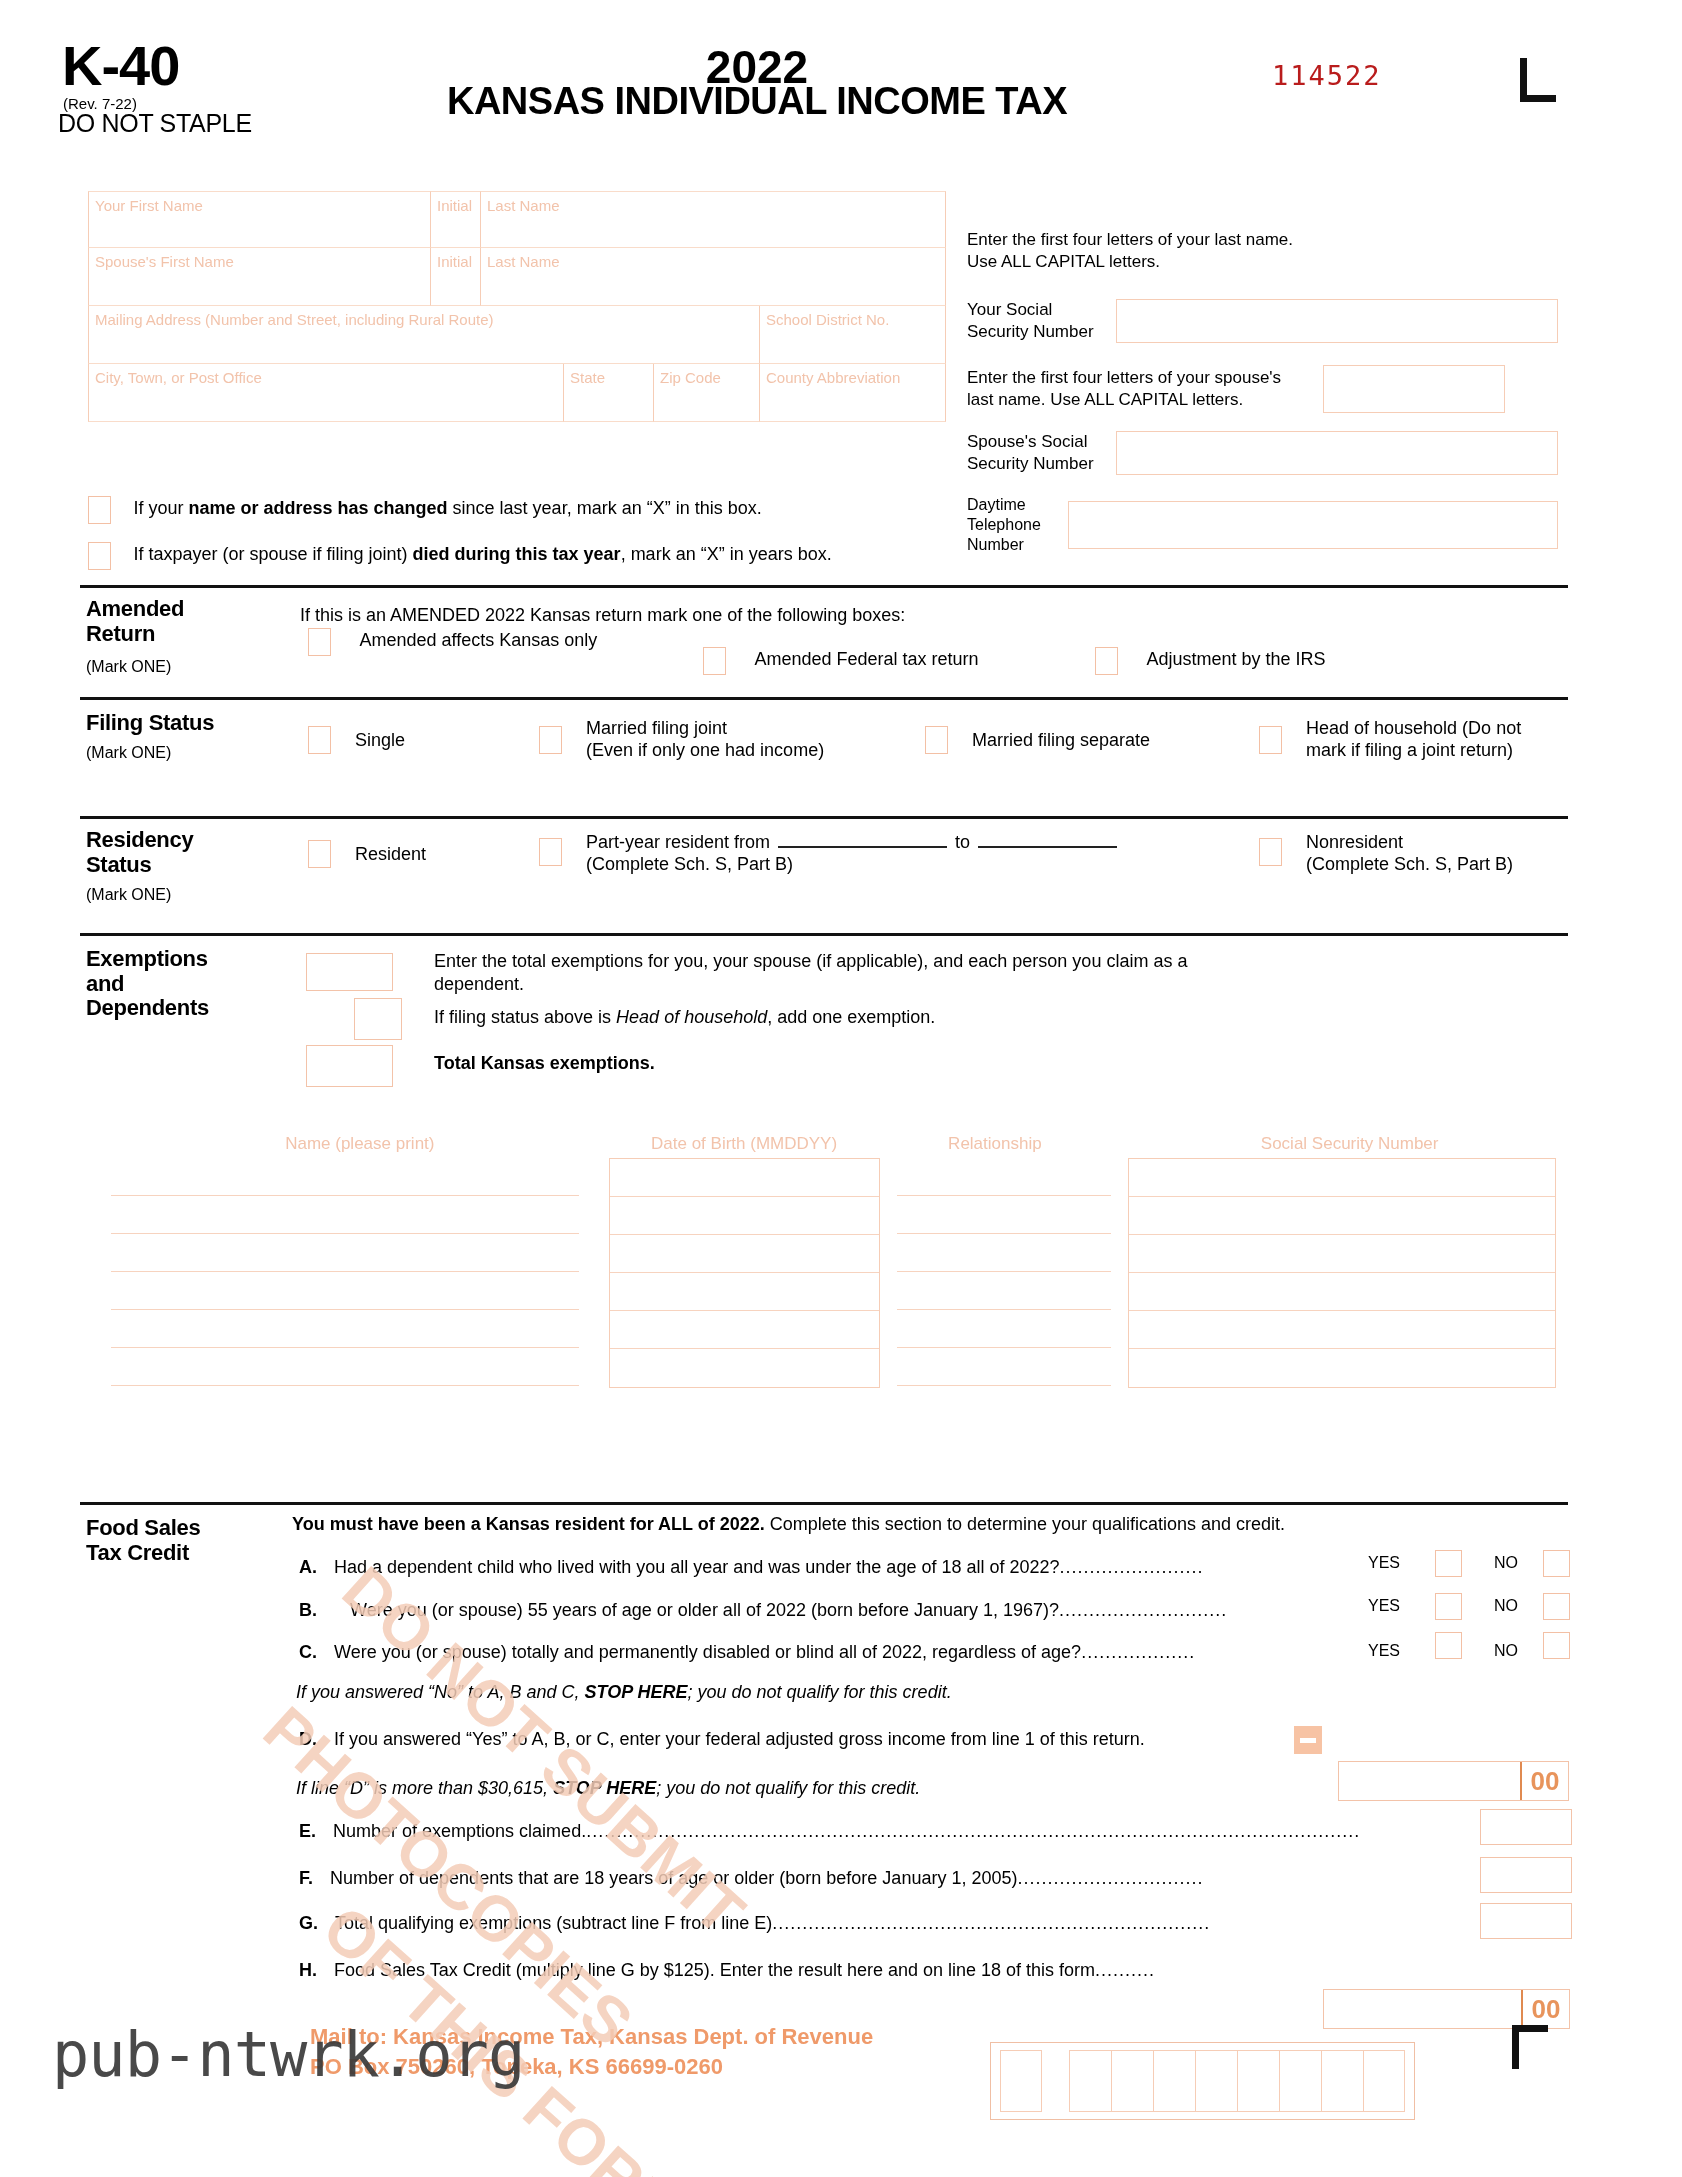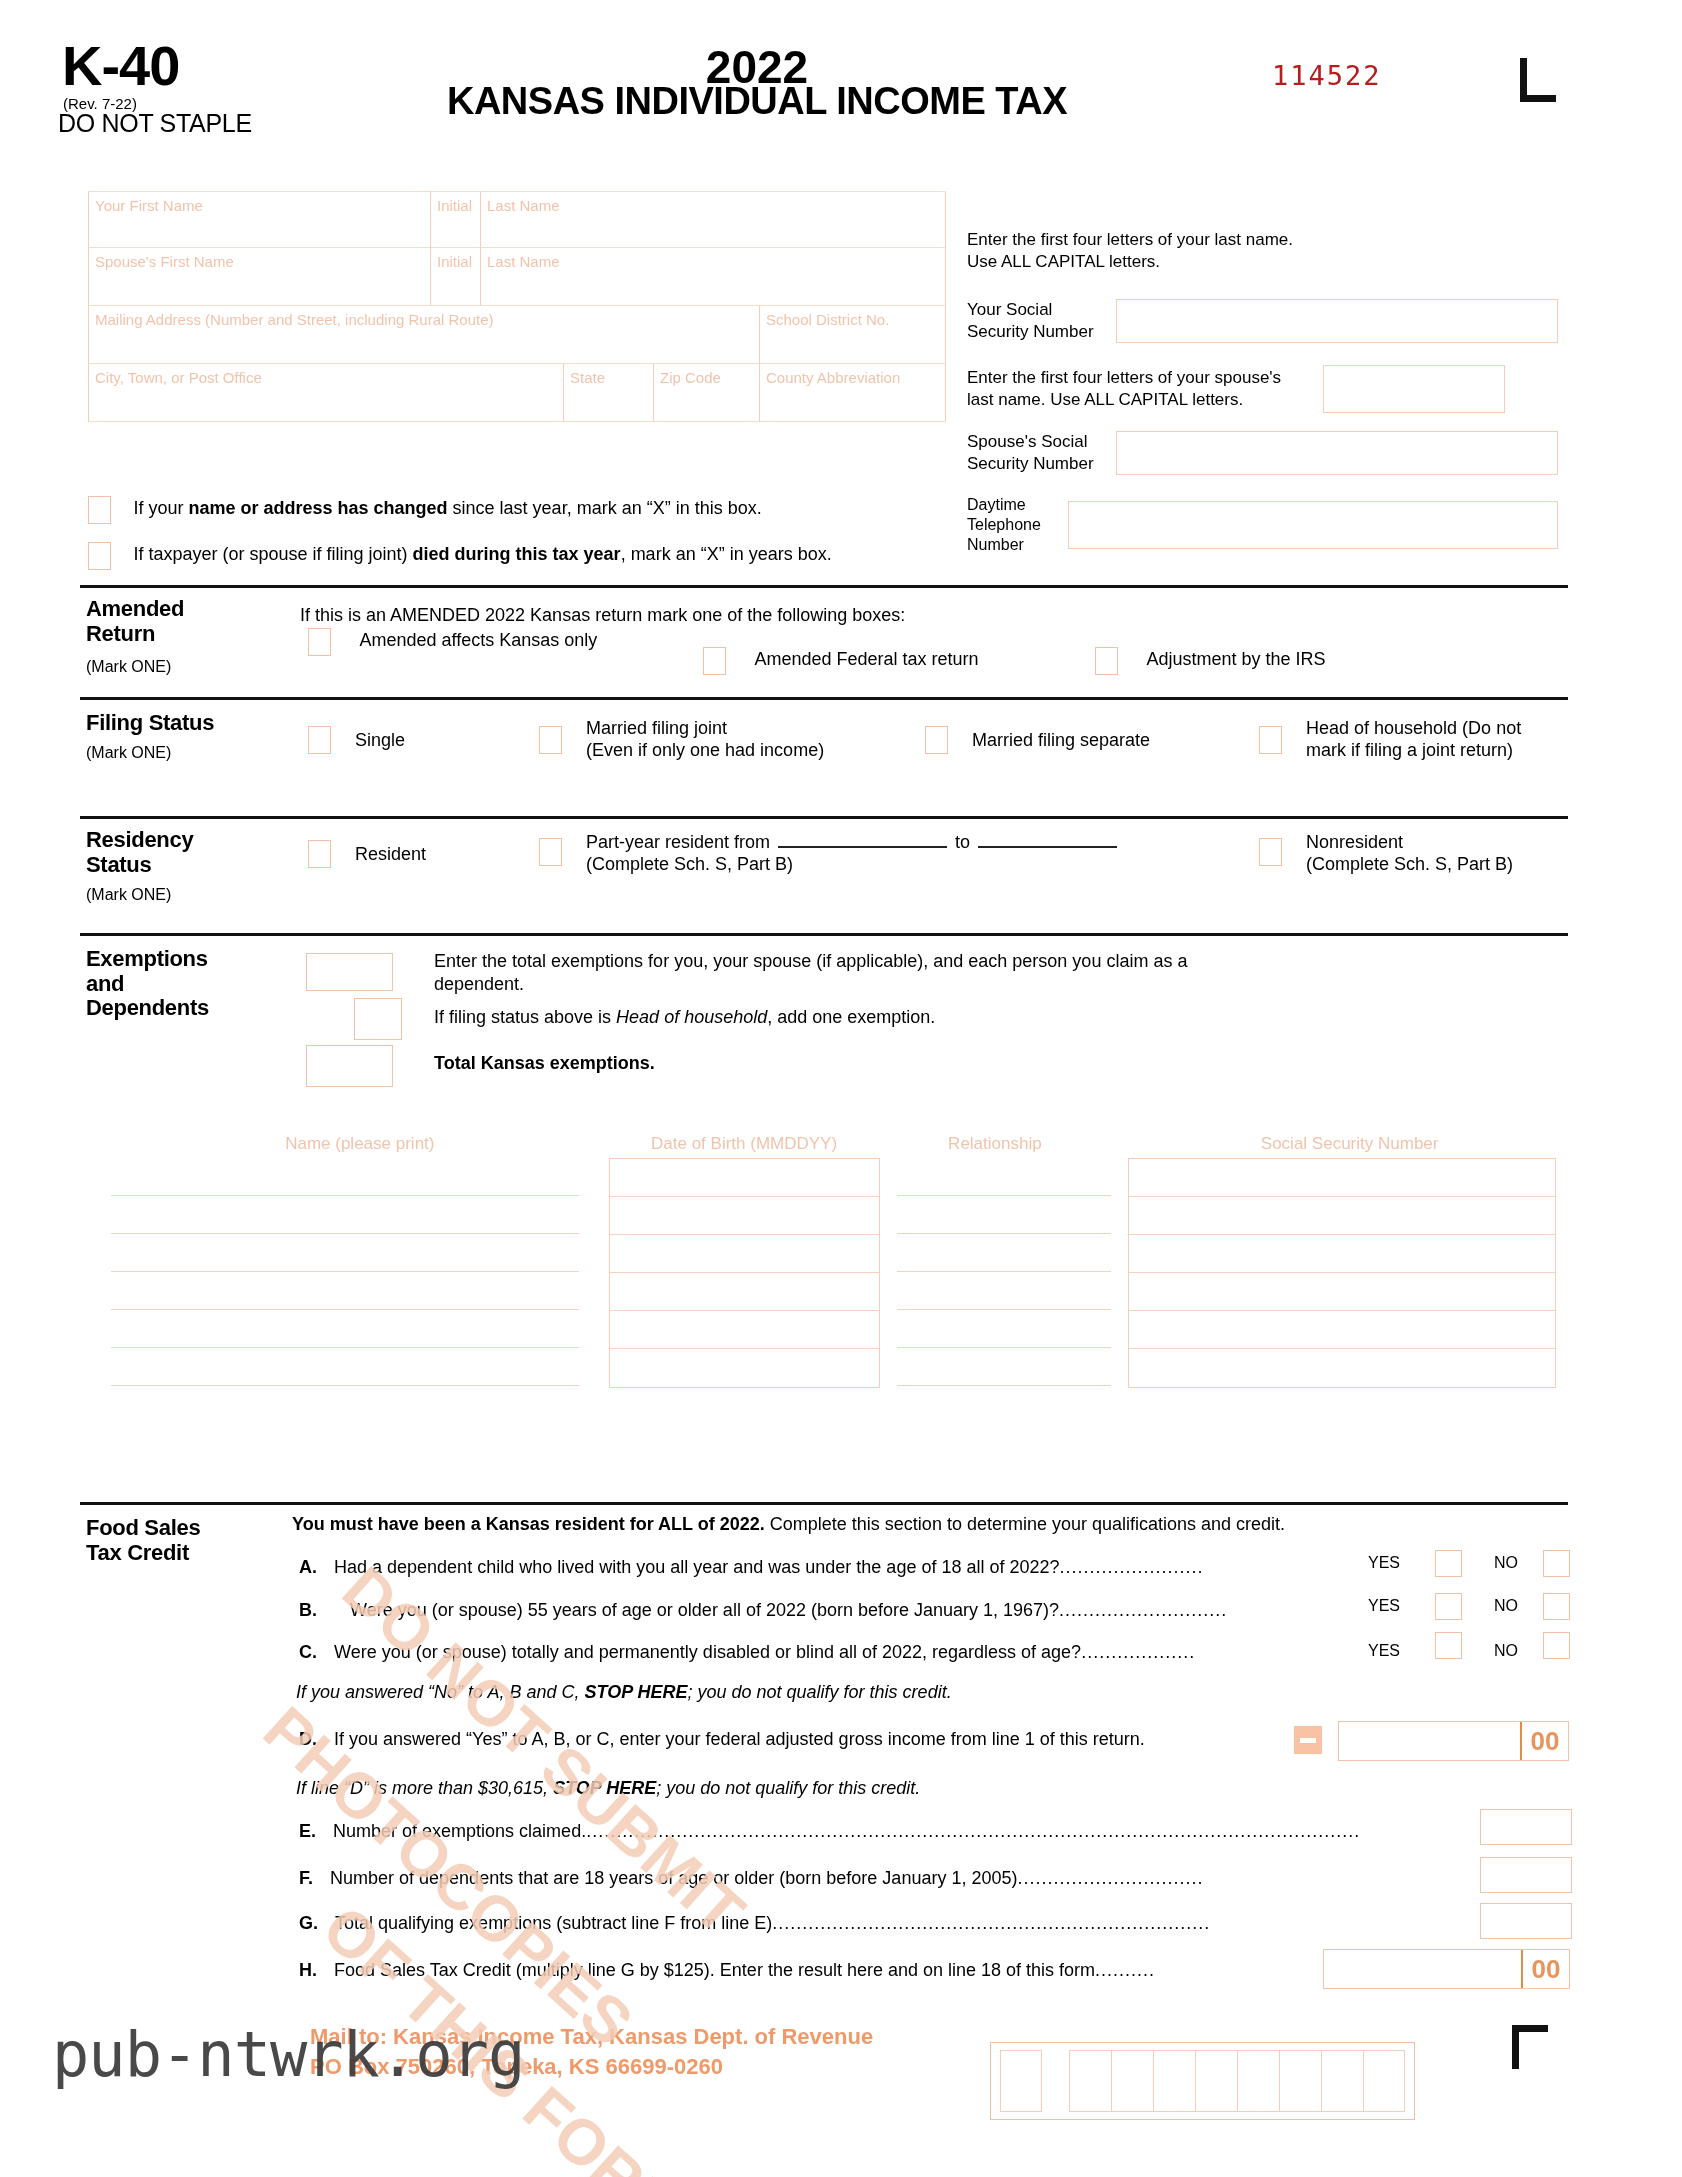--- a/index.html
+++ b/index.html
@@ -119,21 +119,21 @@
   
   .fsline { position: absolute; font-size: 18px; white-space: nowrap; }
   .lbl { font-weight: bold; }
 
   .dots { letter-spacing: 1px; }
 
   
   .ansbox { position: absolute; border: 1px solid #f3c3a9; background: #fff; }
   .centsbox {
     position: absolute; border: 1px solid #f3c3a9; background: #fff;
-    display: flex; align-items: center;
+    display: flex; align-items: center; margin-top: 40px;
   }
   .cents-main { flex: 1; border-right: 2px solid #e08a50; height: 100%; }
   .cents-00 {
     width: 46px; text-align: center; color: #e8945c; font-weight: bold; font-size: 26px;
   }
   .minusbox {
     position: absolute; width: 28px; height: 28px; background: #f7c3a4;
     display: flex; align-items: center; justify-content: center;
   }
   .minusbox i { display: block; width: 16px; height: 5px; background: #fff; }

